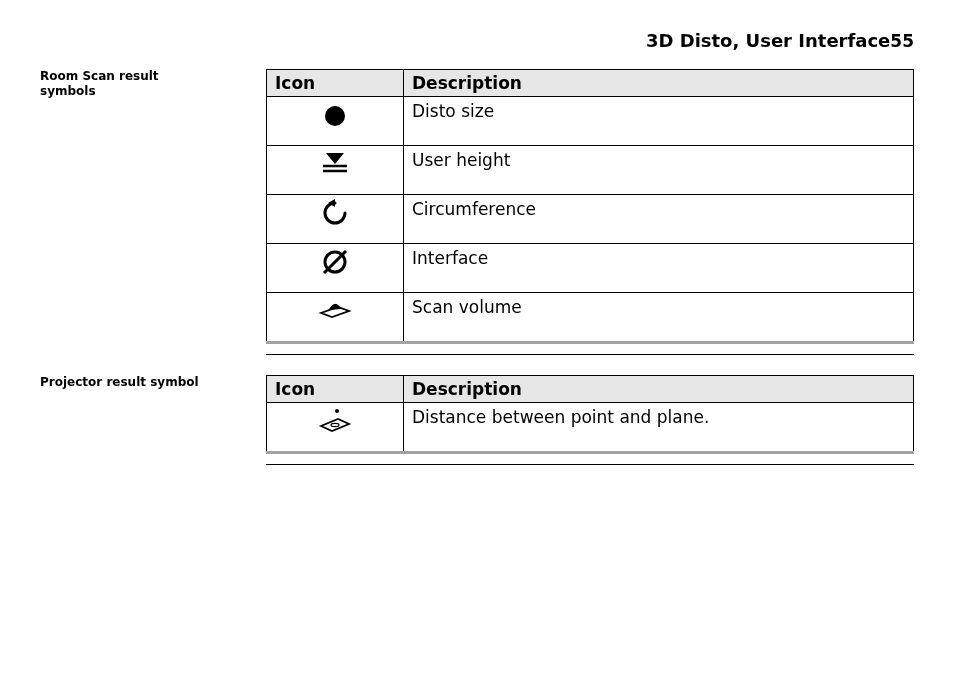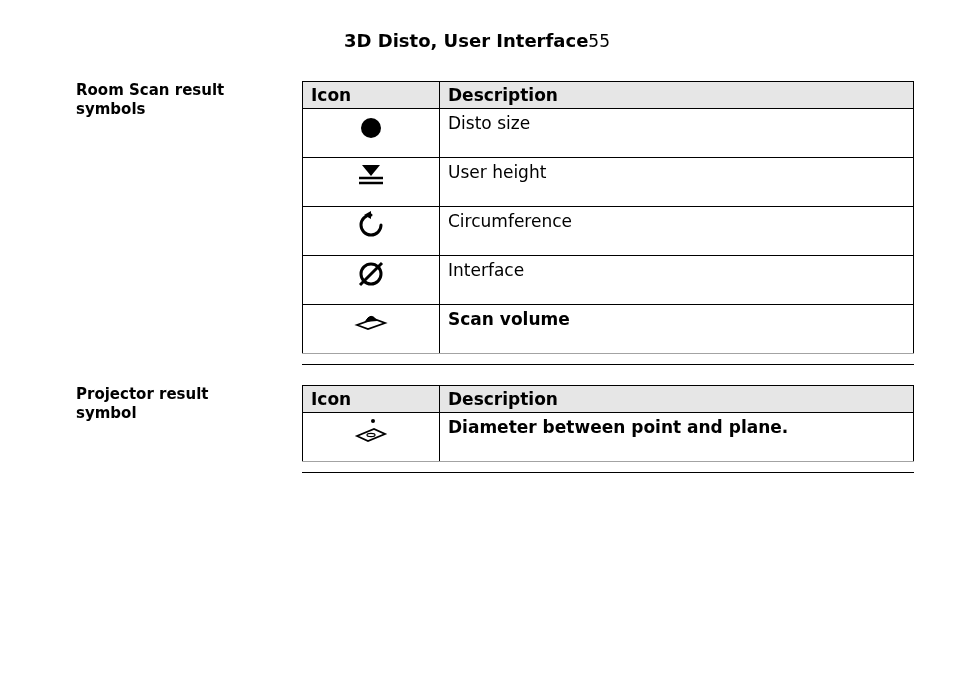--- a/index.html
+++ b/index.html
@@ -11,46 +11,45 @@
   }
   .page {
     width: 954px;
     height: 677px;
     box-sizing: border-box;
     padding: 30px 40px 30px 40px;
     position: relative;
   }
   .header-row {
     display: flex;
-    justify-content: center;
+    justify-content: flex-end;
     align-items: baseline;
-    margin-bottom: 24px;
+    margin-bottom: 12px;
     padding-bottom: 6px;
   }
   .header-title {
     font-weight: 700;
     font-size: 18px;
   }
   .page-num {
-    font-weight: 400;
+    font-weight: 700;
     font-size: 17px;
   }
   .section {
     display: flex;
     align-items: flex-start;
     margin-bottom: 20px;
   }
   .section-label {
     width: 170px;
     flex: 0 0 170px;
     font-weight: 700;
-    font-size: 15px;
+    font-size: 12px;
     line-height: 1.25;
     padding-right: 8px;
-    margin-left: 36px;
   }
   .section-body {
     flex: 1;
     padding-left: 48px;
   }
   table.symtable {
     border-collapse: collapse;
     width: 100%;
     font-size: 17px;
   }
@@ -66,21 +65,21 @@
   table.symtable td {
     border-left: 1px solid #000;
     border-right: 1px solid #000;
     border-top: 1px solid #000;
     border-bottom: none;
     padding: 4px 8px;
     vertical-align: top;
     height: 40px;
   }
   table.symtable tr:first-child td { border-top: 1px solid #000; }
-  table.symtable tr.lastrow td { border-bottom: 1px solid #a3a3a3; font-weight: bold; }
+  table.symtable tr.lastrow td { border-bottom: 3px solid #a3a3a3; }
   td.icon-cell {
     text-align: center;
     vertical-align: middle;
   }
   td.icon-cell svg { display: block; margin: auto; }
   hr.closing {
     border: none;
     border-top: 1px solid #000;
     margin: 10px 0 0 0;
   }
@@ -189,21 +188,21 @@
           <tr class="lastrow">
             <td class="icon-cell">
               <span>
                 <svg width="36" height="26" viewBox="0 0 36 26">
                   <circle cx="20" cy="4" r="2" fill="#000"></circle>
                   <polygon points="4,19 15,24 32,17 21,12" fill="none" stroke="#000" stroke-width="1.8"></polygon>
                   <ellipse cx="18" cy="18" rx="4" ry="1.6" fill="none" stroke="#000" stroke-width="1.2"></ellipse>
                 </svg>
               </span>
             </td>
-            <td>Diameter between point and plane.</td>
+            <td>Distance between point and plane.</td>
           </tr>
         </tbody>
       </table>
       <hr class="closing">
     </div>
   </div>
 
 </div>
 
 </body></html>

